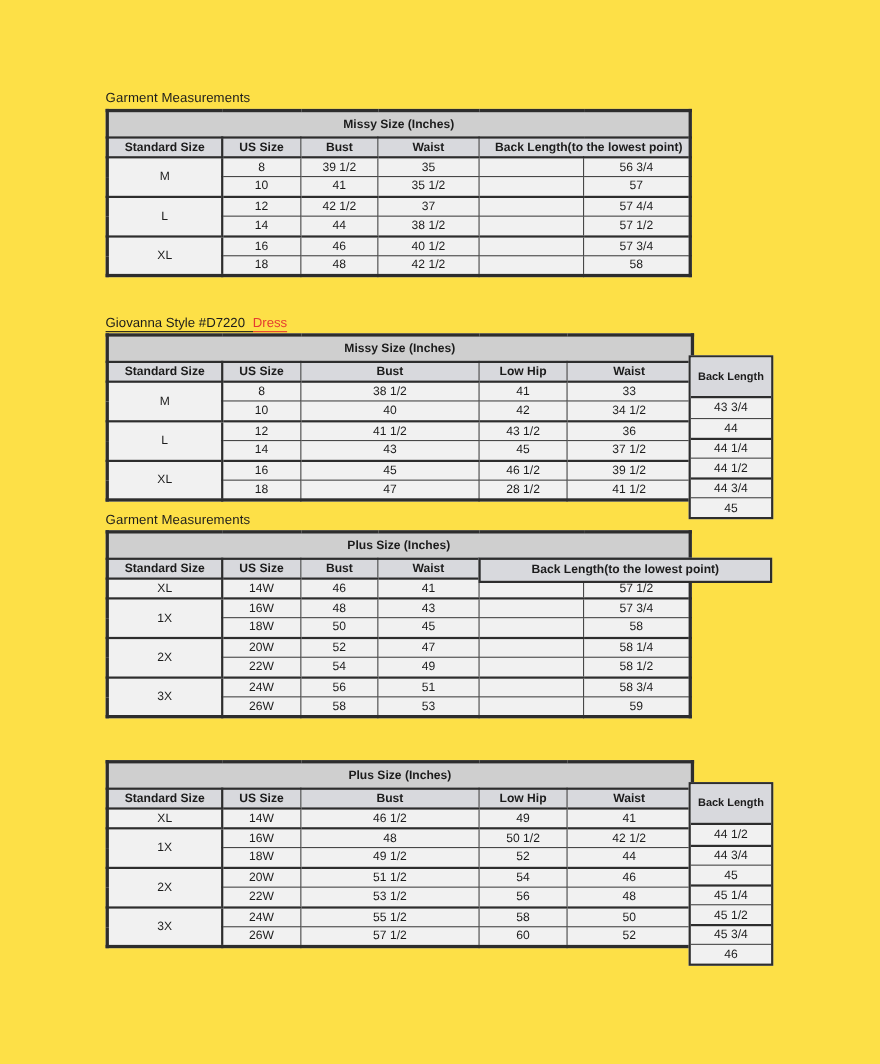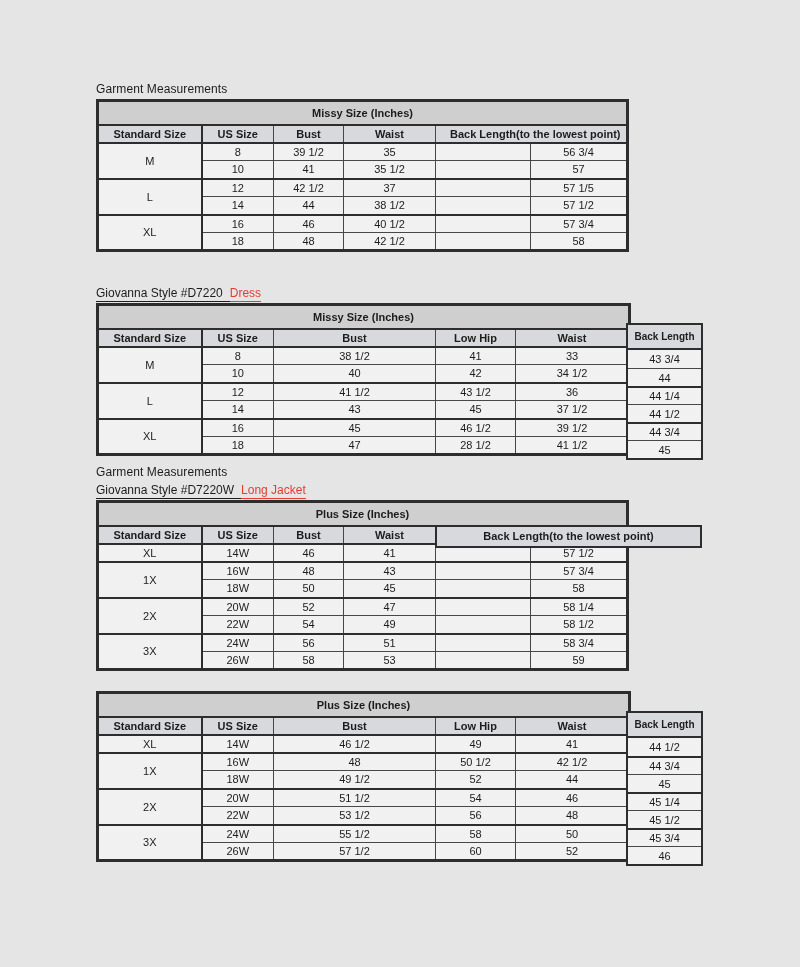--- a/index.html
+++ b/index.html
@@ -4,21 +4,21 @@
 <style>
   * { margin:0; padding:0; box-sizing:border-box; }
   html,body { background:#ffffff; }
   body {
     width:800px; height:967px;
     font-family:"Liberation Sans", sans-serif;
     color:#1c1c1c;
     position:relative;
     overflow:hidden;
   }
-  .page { position:relative; width:800px; height:967px; background:#e5e5e5; }
+  .page { position:relative; width:800px; height:967px; background:#fde047; }
 
   .section { position:absolute; left:96px; }
 
   .pre-label { font-size:12px; line-height:18px; letter-spacing:.1px; }
 
   .title-line { font-size:12px; line-height:18px; white-space:nowrap; }
   .t-main {
     border-bottom:1px solid #1c1c1c;
     padding-bottom:1px;
     padding-right:7px;
@@ -83,21 +83,21 @@
   }
 
   
   .sidecol {
     position:absolute; top:20px; left:530px; width:77px;
     border:2px solid var(--line-dark,#2d2d2d);
     background:var(--body-bg,#f1f1f1);
     z-index:3;
   }
   .sc-head {
-    height:25px; background:var(--header-bg,#d8d9dd);
+    height:37px; background:var(--header-bg,#d8d9dd);
     font-weight:700; font-size:10px;
     display:flex; align-items:center; justify-content:center;
     border-bottom:2px solid var(--line-dark,#2d2d2d);
     white-space:nowrap;
   }
   .sc-cell {
     height:18px; font-size:11px;
     display:flex; align-items:center; justify-content:center;
     border-top:1px solid #474747;
   }
@@ -145,21 +145,21 @@
               <td>35 1/2</td>
               <td></td>
               <td>57</td>
             </tr>
             <tr class="gstart">
               <td class="size-col" rowspan="2">L</td>
               <td>12</td>
               <td>42 1/2</td>
               <td>37</td>
               <td></td>
-              <td>57 1/5</td>
+              <td>57 4/4</td>
             </tr>
             <tr>
               <td>14</td>
               <td>44</td>
               <td>38 1/2</td>
               <td></td>
               <td>57 1/2</td>
             </tr>
             <tr class="gstart">
               <td class="size-col" rowspan="2">XL</td>
@@ -249,21 +249,20 @@
           <div class="sc-cell">44</div>
           <div class="sc-cell gstart">44 1/4</div>
           <div class="sc-cell">44 1/2</div>
           <div class="sc-cell gstart">44 3/4</div>
           <div class="sc-cell">45</div>
         </div>
       </div>
     </div>
     <div class="section" style="top: 463px;">
       <div class="pre-label">Garment Measurements</div>
-      <div class="title-line"><span class="t-main">Giovanna Style #D7220W</span><span class="t-tag">Long Jacket</span></div>
       <div class="twrap">
         <table class="jacket">
           <colgroup>
             <col style="width: 104px;">
             <col style="width: 72px;">
             <col style="width: 70px;">
             <col style="width: 92px;">
             <col style="width: 95px;">
             <col style="width: 97px;">
           </colgroup>

